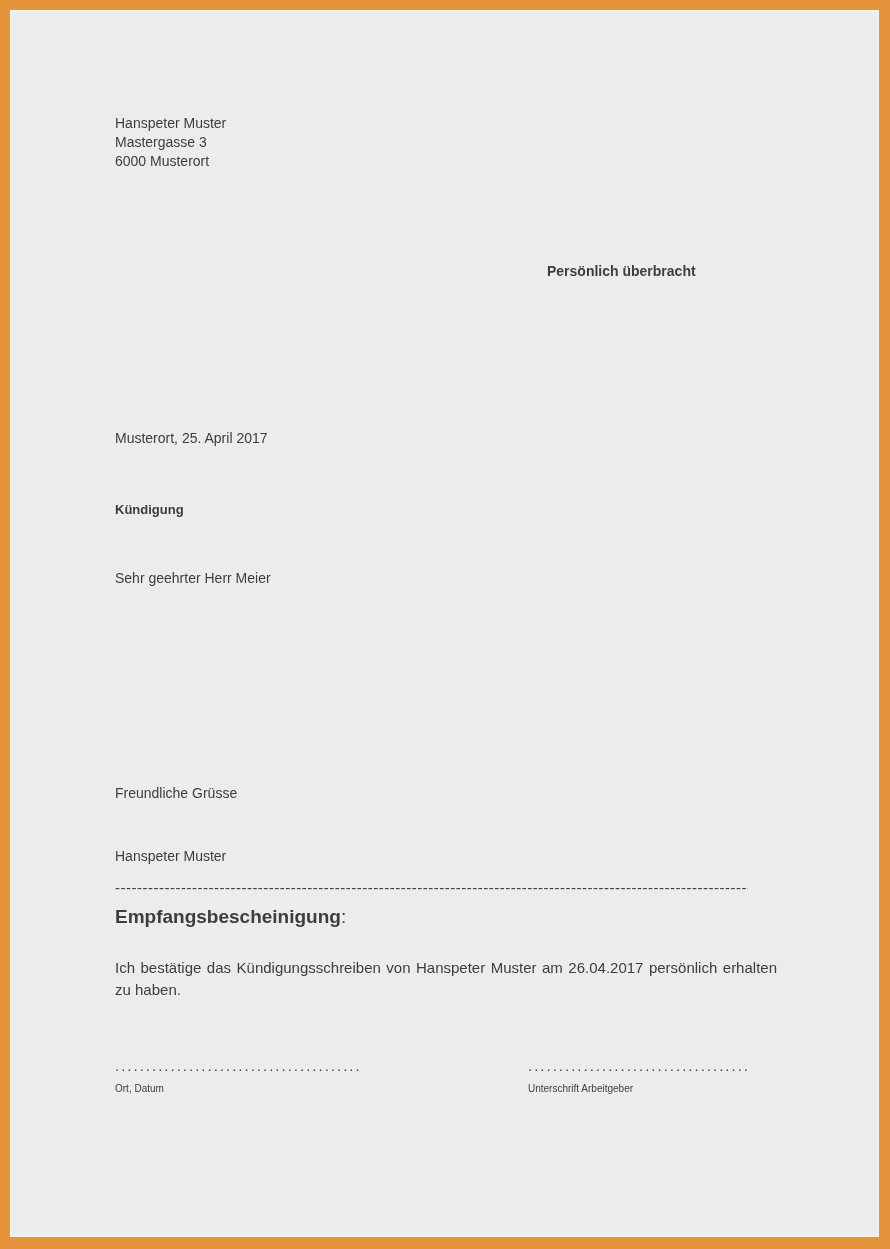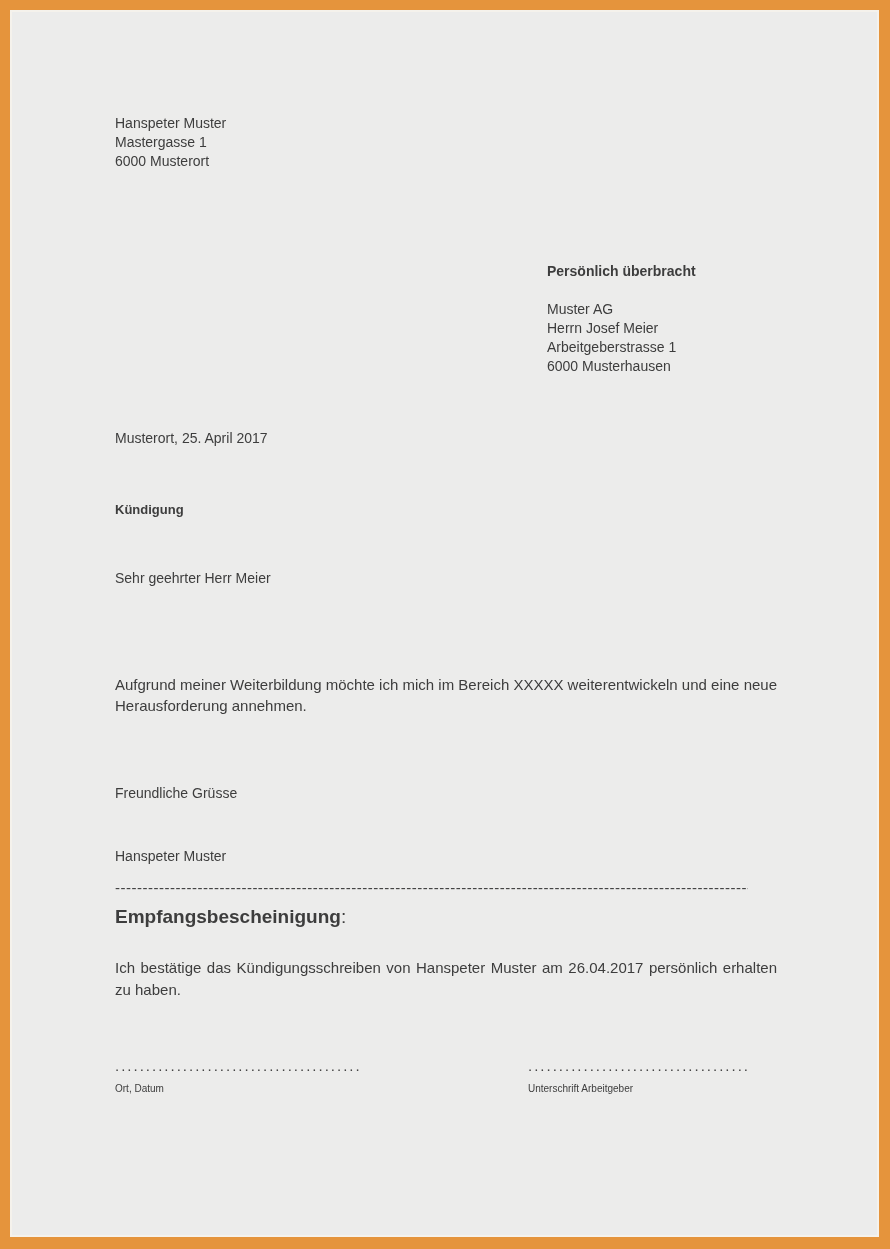--- a/index.html
+++ b/index.html
@@ -43,40 +43,33 @@
   .receipt-heading { font-size: 19px; }
   .receipt-colon { font-weight: 400; }
 </style>
 </head>
 <body>
 
 <div class="page">
 
   <div class="abs txt" style="left:105px; top:104px;">
     <div>Hanspeter Muster</div>
-    <div>Mastergasse 1</div>
+    <div>Mastergasse 3</div>
     <div>6000 Musterort</div>
   </div>
 
   <div class="abs txt bold" style="left:537px; top:252px;">Persönlich überbracht</div>
 
-  <div class="abs txt" style="left:537px; top:290px;">
-    <div>Muster AG</div>
-    <div>Herrn Josef Meier</div>
-    <div>Arbeitgeberstrasse 1</div>
-    <div>6000 Musterhausen</div>
-  </div>
 
   <div class="abs txt" style="left:105px; top:419px;">Musterort, 25. April 2017</div>
 
   <div class="abs subject" style="left:105px; top:492px;">Kündigung</div>
 
   <div class="abs txt" style="left:105px; top:559px;">Sehr geehrter Herr Meier</div>
 
-  <p class="abs para" style="left:105px; top:664px;">Aufgrund meiner Weiterbildung möchte ich mich im Bereich XXXXX weiterentwickeln und eine neue Herausforderung annehmen.</p>
 
   <div class="abs txt" style="left:105px; top:774px;">Freundliche Grüsse</div>
 
   <div class="abs txt" style="left:105px; top:837px;">Hanspeter Muster</div>
 
   <div class="abs sep" style="left:105px; top:869px;">------------------------------------------------------------------------------------------------------------------------------------------------------</div>
 
   <div class="abs receipt-heading" style="left:105px; top:896px;"><span class="bold">Empfangsbescheinigung</span><span class="receipt-colon">:</span></div>
 
   <p class="abs para" style="left:105px; top:947px; line-height:22px;">Ich bestätige das Kündigungsschreiben von Hanspeter Muster am 26.04.2017 persönlich erhalten zu haben.</p>

